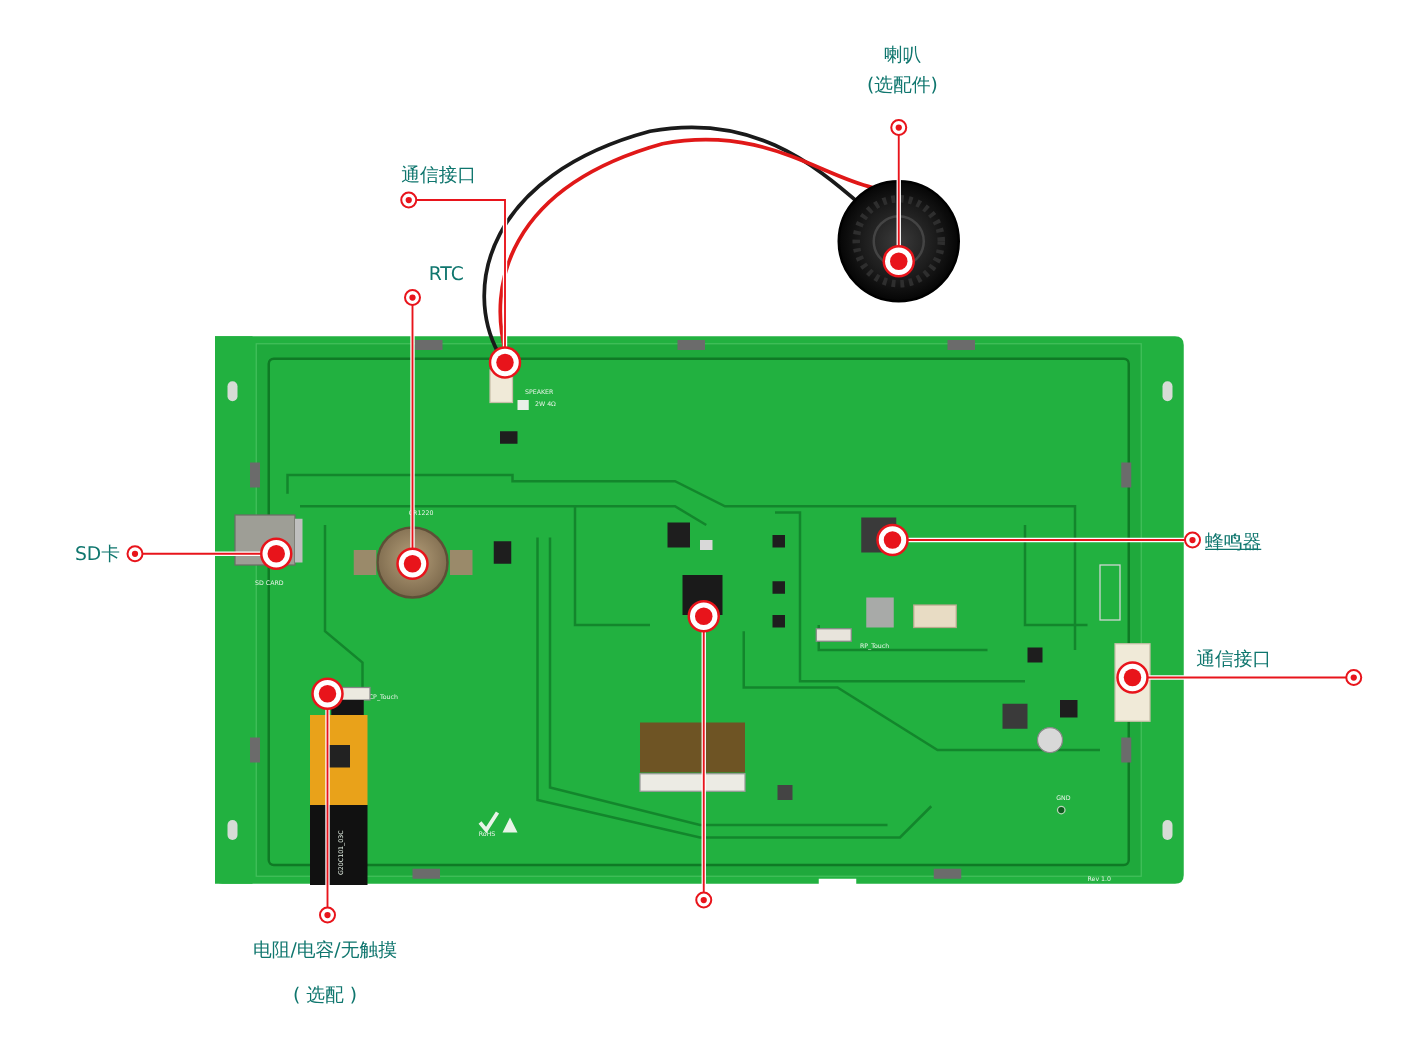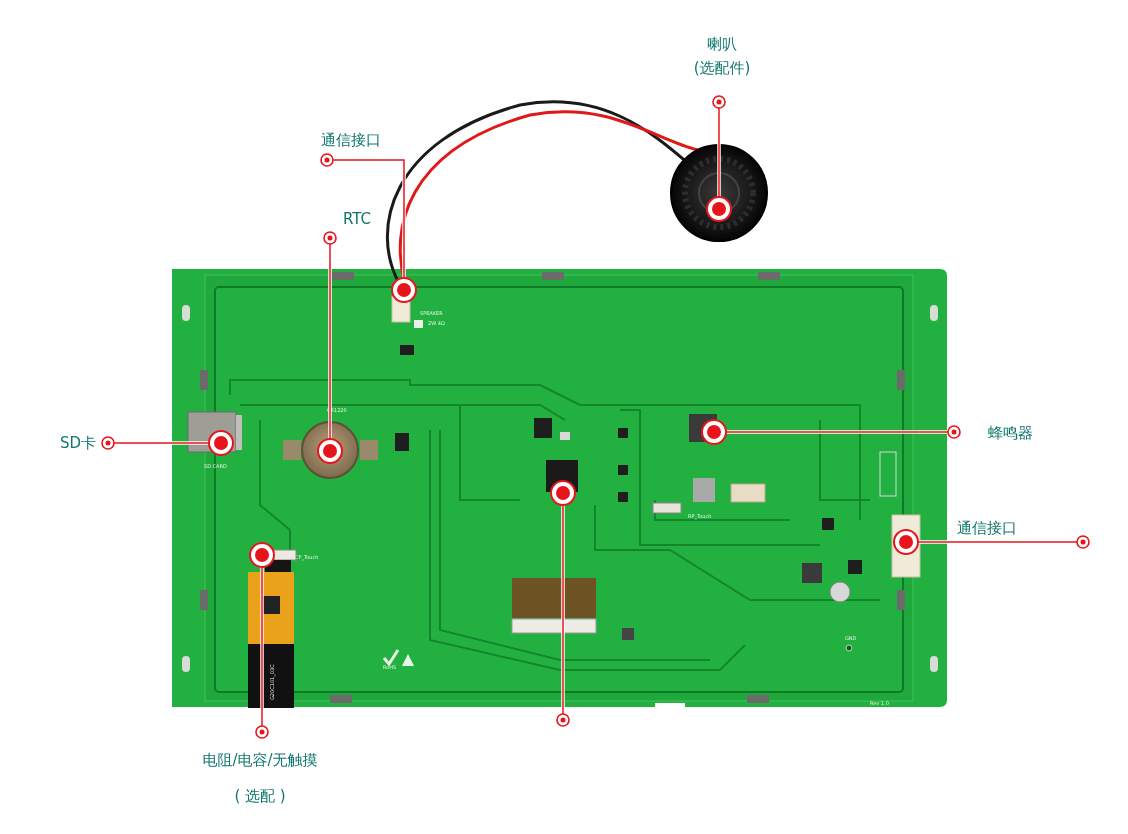--- a/index.html
+++ b/index.html
@@ -218,21 +218,21 @@
 </div>
 <div class="label" style="left:303px; top:128px; width:96px;">
   <div>通信接口</div>
 </div>
 <div class="label" style="left:306px; top:207px; width:48px;margin-left:27px;">
   <div>RTC</div>
 </div>
 <div class="label" style="left:36px; top:431px; width:60px; text-align:right;">
   <div>SD卡</div>
 </div>
-<div class="label" style="left:988px; top:421px; width:80px; text-align:left;">
+<div class="label" style="left:964px; top:421px; width:80px; text-align:left;text-decoration:underline;">
   <div>蜂鸣器</div>
 </div>
 <div class="label" style="left:957px; top:516px; width:100px; text-align:left;font-family:Liberation Serif, serif;">
   <div>通信接口</div>
 </div>
 <div class="label" style="left:160px; top:748px; width:200px;">
   <div>电阻/电容/无触摸</div>
   <div style="margin-top:12px;">( 选配 )</div>
 </div>
 </div>

